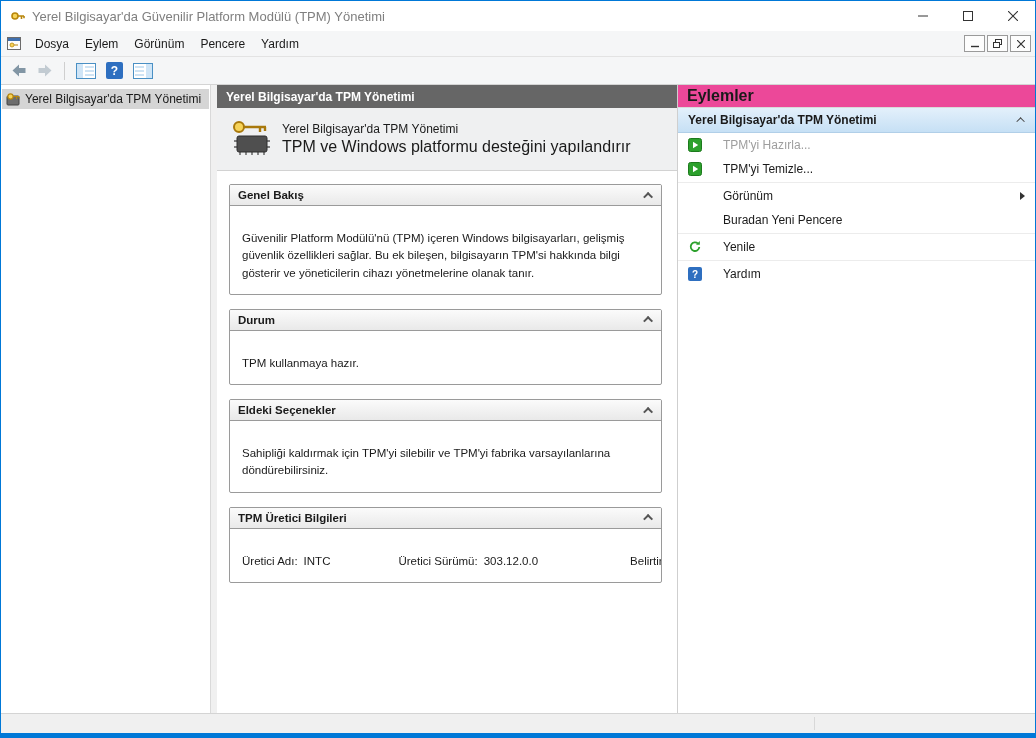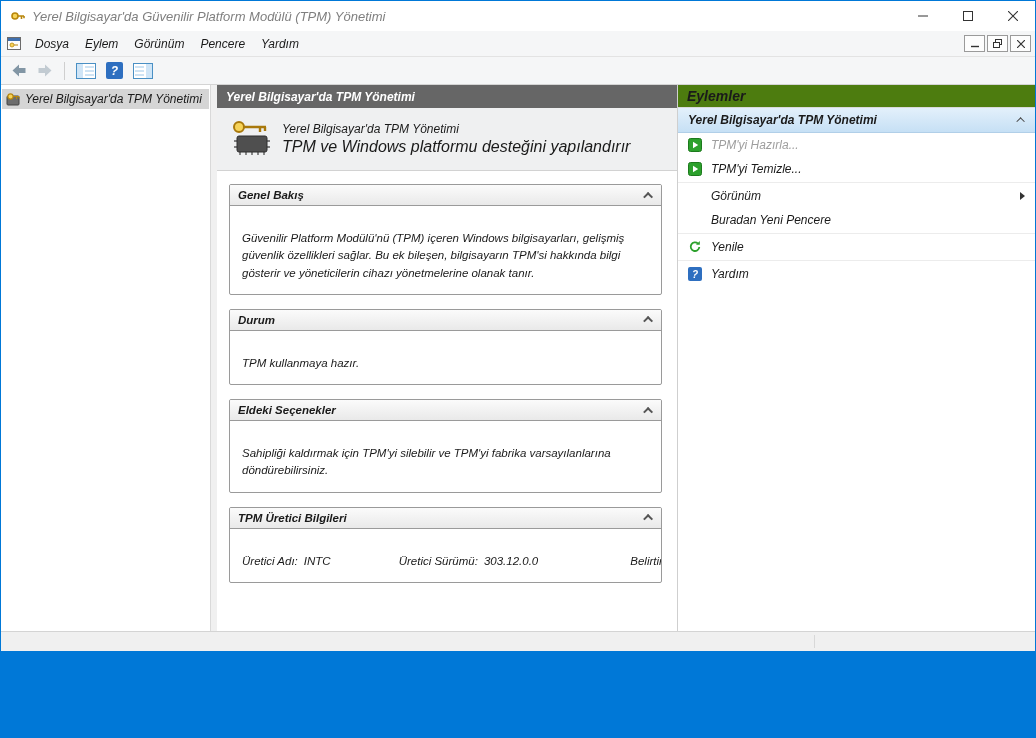--- a/index.html
+++ b/index.html
@@ -5,26 +5,25 @@
   * { box-sizing: border-box; margin: 0; padding: 0; }
   html,body { width: 1036px; height: 738px; }
   body {
     background: #0078d7;
     font-family: "Liberation Sans", sans-serif;
     overflow: hidden;
     -webkit-font-smoothing: antialiased;
   }
   .window {
     position: relative;
-    width: 1034px; height: 650px;
+    width: 1034px; height: 732px;
     margin: 1px 1px 0 1px;
     background: #ffffff;
     display: flex; flex-direction: column;
     color: #1a1a1a;
-    font-style: italic;
   }
 
   
   .titlebar {
     height: 30px; background: #ffffff;
     display: flex; align-items: center; flex: none;
   }
   .titlebar .app-icon { margin: 0 6px 0 9px; display: flex; }
   .titlebar .title-text {
     font-size: 13px; color: #7f7f7f; white-space: nowrap;
@@ -115,37 +114,37 @@
   .mfg-pair:nth-child(2) { margin-left: 68px; }
   .mfg-pair:nth-child(3) { margin-left: 92px; }
 
   
   .actions-pane {
     width: 358px; flex: none; background: #ffffff;
     border-left: 1px solid #cfcfcf; display: flex; flex-direction: column;
   }
   .actions-title {
     height: 23px; display: flex; align-items: center;
-    font-size: 14px; font-weight: bold; padding-left: 9px;
-    border-bottom: 1px solid #d9d9d9; flex: none; background: #4d7c0f;
+    font-size: 16px; font-weight: bold; padding-left: 9px;
+    border-bottom: 1px solid #d9d9d9; flex: none; background: #ec4899;
   }
   .action-group-header {
     height: 25px; background: linear-gradient(#e3f0fb, #c6e0f5);
     border-bottom: 1px solid #b1cfe8;
     display: flex; align-items: center; padding: 0 10px;
     font-size: 12px; font-weight: bold; cursor: default;
   }
   .action-group-header .chev-up {
     margin-left: auto; width: 6px; height: 6px;
     border-left: 1.5px solid #444; border-top: 1.5px solid #444;
     transform: rotate(45deg) translateY(2px);
   }
   .action-item {
     height: 24px; display: flex; align-items: center;
-    padding: 0 10px; font-size: 12px; cursor: default;
+    padding: 0 10px; font-size: 12px; cursor: default; gap: 12px;
   }
   .action-item .a-ic { width: 14px; height: 14px; margin-right: 9px; flex: none; display: flex; }
   .action-item .a-spacer { width: 23px; flex: none; }
   .action-item.disabled .a-label { color: #9e9e9e; }
   .action-sep { height: 1px; background: #ececec; margin: 1px 0; }
   .submenu-arrow {
     margin-left: auto; width: 0; height: 0;
     border-left: 5px solid #333; border-top: 4px solid transparent; border-bottom: 4px solid transparent;
   }
 

